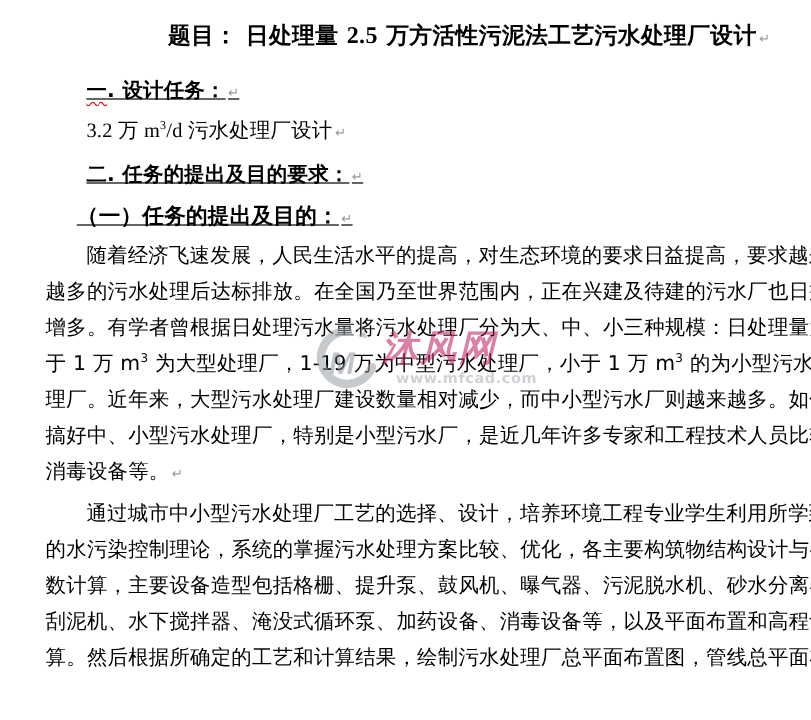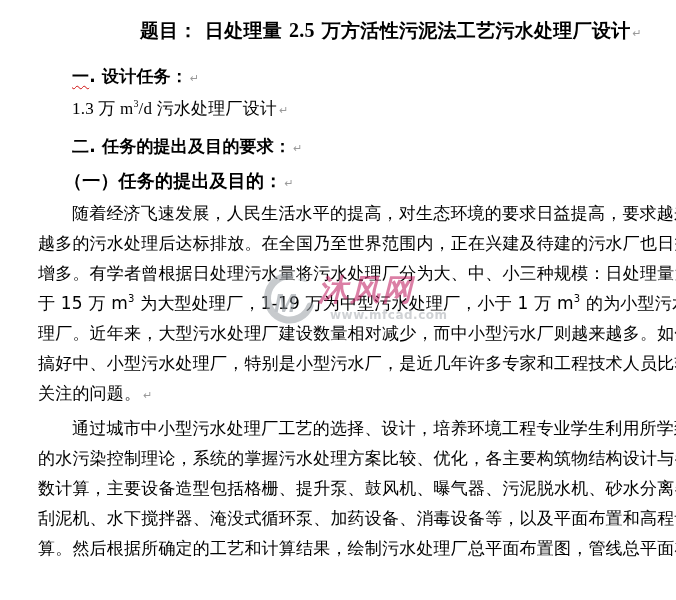--- a/index.html
+++ b/index.html
@@ -34,20 +34,21 @@
       font-weight: bold;
       letter-spacing: 0.3px;
     }
     .title .num {
       font-family: "Liberation Serif", serif;
       font-size: 20px;
     }
     .h1 {
       font-size: 17px;
       font-weight: bold;
+      text-decoration: underline;
     }
     .serif {
       font-family: "Liberation Serif", serif;
     }
     .pilcrow {
       color: #9a9a9a;
       font-size: 11px;
       font-weight: normal;
       margin-left: 2px;
     }
@@ -112,41 +113,41 @@
   <div class="line title">
     <span>题目：</span>
     <span>日处理量 </span><span class="num">2.5</span><span> 万方活性污泥法工艺污水处理厂设计</span><span class="pilcrow">↵</span>
   </div>
 
   <div class="line h1" style="left:72px; top:66px;">
     <span class="squiggle">一</span><span>. 设计任务：</span><span class="pilcrow">↵</span>
   </div>
 
   <div class="line serif" style="left:72px; top:99px; font-size:17px;">
-    <span>1.3 万 m</span><sup>3</sup><span>/d 污水处理厂设计</span><span class="pilcrow">↵</span>
+    <span>3.2 万 m</span><sup>3</sup><span>/d 污水处理厂设计</span><span class="pilcrow">↵</span>
   </div>
 
   <div class="line h1" style="left:64px; top:171px; font-size:18px;">
     <span>（一）任务的提出及目的：</span><span class="pilcrow">↵</span>
   </div>
 
   <div class="line h1" style="left:72px; top:136px;">
     <span>二. 任务的提出及目的要求：</span><span class="pilcrow">↵</span>
   </div>
 
   <div class="line body-line first" style="top:203px;">随着经济飞速发展，人民生活水平的提高，对生态环境的要求日益提高，要求越来</div>
   <div class="line body-line" style="top:233px;">越多的污水处理后达标排放。在全国乃至世界范围内，正在兴建及待建的污水厂也日益</div>
   <div class="line body-line" style="top:263px;">增多。有学者曾根据日处理污水量将污水处理厂分为大、中、小三种规模：日处理量大</div>
   <div class="line body-line" style="top:293px;">
-    <span>于 15 万 m</span><sup>3</sup><span> 为大型处理厂，1-19 万为中型污水处理厂，小于 1 万 m</span><sup>3</sup><span> 的为小型污水处</span>
+    <span>于 1 万 m</span><sup>3</sup><span> 为大型处理厂，1-19 万为中型污水处理厂，小于 1 万 m</span><sup>3</sup><span> 的为小型污水处</span>
   </div>
   <div class="line body-line" style="top:323px;">理厂。近年来，大型污水处理厂建设数量相对减少，而中小型污水厂则越来越多。如何</div>
   <div class="line body-line" style="top:353px;">搞好中、小型污水处理厂，特别是小型污水厂，是近几年许多专家和工程技术人员比较</div>
   <div class="line body-line last" style="top:383px;">
-    <span>关注的问题。</span><span class="pilcrow">↵</span>
+    <span>消毒设备等。</span><span class="pilcrow">↵</span>
   </div>
 
   <div class="line body-line first" style="top:418px;">通过城市中小型污水处理厂工艺的选择、设计，培养环境工程专业学生利用所学到</div>
   <div class="line body-line" style="top:448px;">的水污染控制理论，系统的掌握污水处理方案比较、优化，各主要构筑物结构设计与参</div>
   <div class="line body-line" style="top:478px;">数计算，主要设备造型包括格栅、提升泵、鼓风机、曝气器、污泥脱水机、砂水分离器、</div>
   <div class="line body-line" style="top:508px;">刮泥机、水下搅拌器、淹没式循环泵、加药设备、消毒设备等，以及平面布置和高程计</div>
   <div class="line body-line" style="top:538px;">算。然后根据所确定的工艺和计算结果，绘制污水处理厂总平面布置图，管线总平面布</div>
 
   <div class="watermark">
     <svg width="60" height="56" viewBox="0 0 60 56" style="position:absolute;left:0;top:0;">

